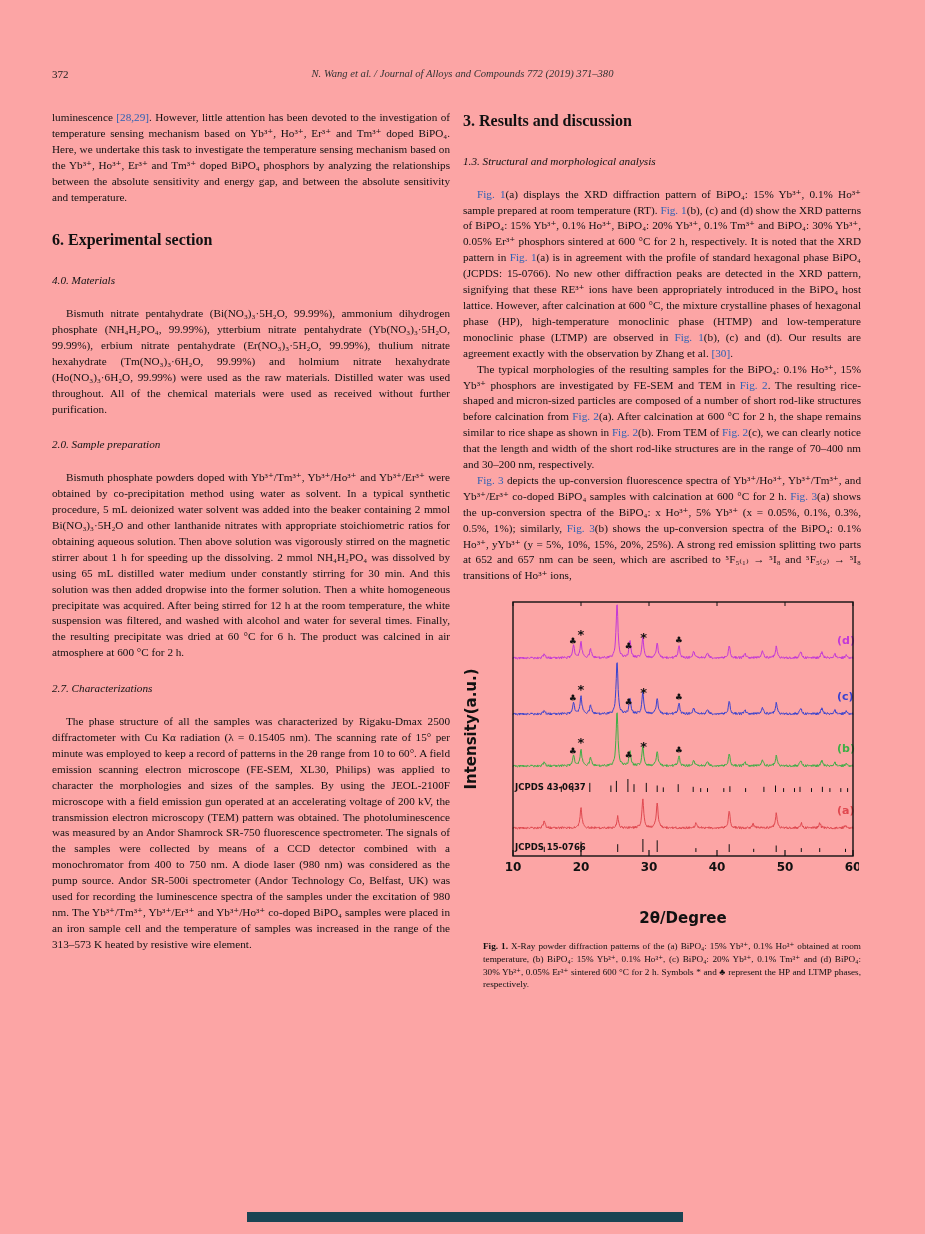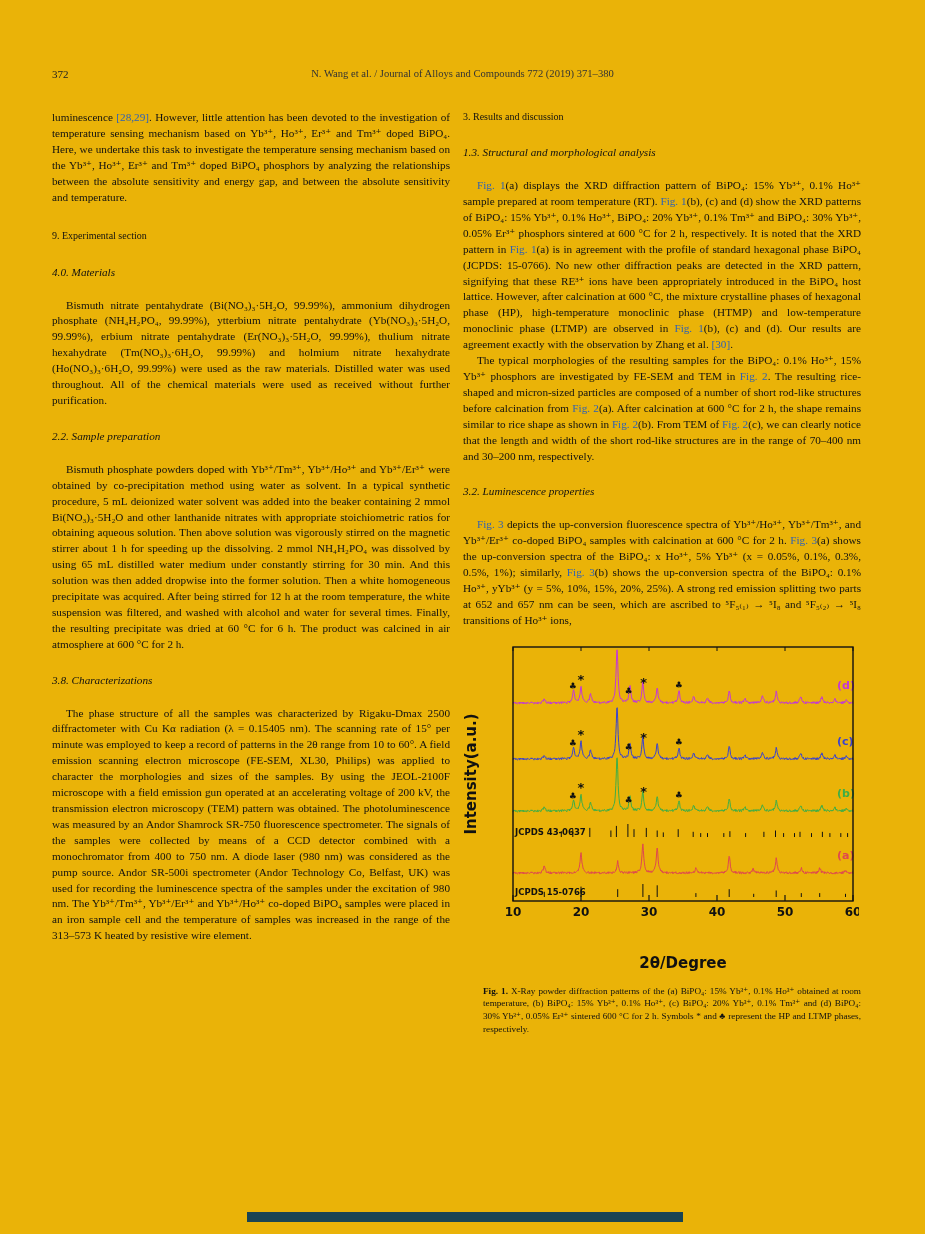--- a/index.html
+++ b/index.html
@@ -1,30 +1,30 @@
 <!DOCTYPE html>
 <html style="--link: #2e62b5;"><head>
 <meta charset="utf-8">
 <style>
   * { margin:0; padding:0; box-sizing:border-box; }
   html,body { background:#ffffff; }
   body { font-family:"Liberation Serif","DejaVu Serif",serif; color:#111; }
-  .page { position:relative; width:925px; height:1234px; background:#eab308; margin:0 auto; overflow:hidden; }
+  .page { position:relative; width:925px; height:1234px; background:#fca5a5; margin:0 auto; overflow:hidden; }
 
   .header { position:absolute; top:68px; left:52px; right:52px; height:16px; }
   .page-num { position:absolute; left:0; top:0; font-size:11px; color:#222; }
-  .header-center { text-align:center; font-size:10.6px; color:#333; }
+  .header-center { text-align:center; font-style:italic; font-size:10.6px; color:#333; }
 
   .content { position:absolute; top:110px; left:52px; right:52px; display:flex; gap:13px; }
   .col { width:398px; font-size:11.2px; line-height:1.42; text-align:justify; }
   .col > :first-child { margin-top:0; }
 
   p.body-para { text-indent:14px; margin:0; }
   p.no-indent { text-indent:0; }
-  h2.sec { font-size:10px; font-weight:normal; margin:24px 0 21px; text-align:left; }
+  h2.sec { font-size:16px; font-weight:bold; margin:24px 0 21px; text-align:left; }
   h3.subsec { font-size:11.2px; font-weight:normal; font-style:italic; margin:20px 0 17px; text-align:left; }
   .ref-link { color:var(--link,#2e62b5); cursor:pointer; }
 
   .figure { margin-top:12px; }
   .chart-wrap { width:396px; height:332px; }
   .chart-wrap svg { font-family:"DejaVu Sans","Liberation Sans",sans-serif; }
   .caption { font-size:9.2px; line-height:1.38; margin-top:12px; text-align:justify;margin-left:20px; }
   .cap-label { font-weight:bold; }
 
   .footer-bar { position:absolute; left:247px; top:1212px; width:436px; height:10px; }
@@ -36,35 +36,34 @@
 
   <div class="header">
     <span class="page-num">372</span>
     <div class="header-center">N. Wang et al. / Journal of Alloys and Compounds 772 (2019) 371–380</div>
   </div>
 
   <div class="content">
 
     <div class="col">
       <p class="body-para no-indent">luminescence <span class="ref-link">[28,29]</span>. However, little attention has been devoted to the investigation of temperature sensing mechanism based on Yb³⁺, Ho³⁺, Er³⁺ and Tm³⁺ doped BiPO₄. Here, we undertake this task to investigate the temperature sensing mechanism based on the Yb³⁺, Ho³⁺, Er³⁺ and Tm³⁺ doped BiPO₄ phosphors by analyzing the relationships between the absolute sensitivity and energy gap, and between the absolute sensitivity and temperature.</p>
-      <h2 class="sec">9. Experimental section</h2>
+      <h2 class="sec">6. Experimental section</h2>
       <h3 class="subsec">4.0. Materials</h3>
       <p class="body-para">Bismuth nitrate pentahydrate (Bi(NO₃)₃·5H₂O, 99.99%), ammonium dihydrogen phosphate (NH₄H₂PO₄, 99.99%), ytterbium nitrate pentahydrate (Yb(NO₃)₃·5H₂O, 99.99%), erbium nitrate pentahydrate (Er(NO₃)₃·5H₂O, 99.99%), thulium nitrate hexahydrate (Tm(NO₃)₃·6H₂O, 99.99%) and holmium nitrate hexahydrate (Ho(NO₃)₃·6H₂O, 99.99%) were used as the raw materials. Distilled water was used throughout. All of the chemical materials were used as received without further purification.</p>
-      <h3 class="subsec">2.2. Sample preparation</h3>
+      <h3 class="subsec">2.0. Sample preparation</h3>
       <p class="body-para">Bismuth phosphate powders doped with Yb³⁺/Tm³⁺, Yb³⁺/Ho³⁺ and Yb³⁺/Er³⁺ were obtained by co-precipitation method using water as solvent. In a typical synthetic procedure, 5 mL deionized water solvent was added into the beaker containing 2 mmol Bi(NO₃)₃·5H₂O and other lanthanide nitrates with appropriate stoichiometric ratios for obtaining aqueous solution. Then above solution was vigorously stirred on the magnetic stirrer about 1 h for speeding up the dissolving. 2 mmol NH₄H₂PO₄ was dissolved by using 65 mL distilled water medium under constantly stirring for 30 min. And this solution was then added dropwise into the former solution. Then a white homogeneous precipitate was acquired. After being stirred for 12 h at the room temperature, the white suspension was filtered, and washed with alcohol and water for several times. Finally, the resulting precipitate was dried at 60 °C for 6 h. The product was calcined in air atmosphere at 600 °C for 2 h.</p>
-      <h3 class="subsec">3.8. Characterizations</h3>
+      <h3 class="subsec">2.7. Characterizations</h3>
       <p class="body-para">The phase structure of all the samples was characterized by Rigaku-Dmax 2500 diffractometer with Cu Kα radiation (λ = 0.15405 nm). The scanning rate of 15° per minute was employed to keep a record of patterns in the 2θ range from 10 to 60°. A field emission scanning electron microscope (FE-SEM, XL30, Philips) was applied to character the morphologies and sizes of the samples. By using the JEOL-2100F microscope with a field emission gun operated at an accelerating voltage of 200 kV, the transmission electron microscopy (TEM) pattern was obtained. The photoluminescence was measured by an Andor Shamrock SR-750 fluorescence spectrometer. The signals of the samples were collected by means of a CCD detector combined with a monochromator from 400 to 750 nm. A diode laser (980 nm) was considered as the pump source. Andor SR-500i spectrometer (Andor Technology Co, Belfast, UK) was used for recording the luminescence spectra of the samples under the excitation of 980 nm. The Yb³⁺/Tm³⁺, Yb³⁺/Er³⁺ and Yb³⁺/Ho³⁺ co-doped BiPO₄ samples were placed in an iron sample cell and the temperature of samples was increased in the range of the 313–573 K heated by resistive wire element.</p>
     </div>
 
     <div class="col">
       <h2 class="sec">3. Results and discussion</h2>
       <h3 class="subsec">1.3. Structural and morphological analysis</h3>
       <p class="body-para"><span class="ref-link">Fig. 1</span>(a) displays the XRD diffraction pattern of BiPO₄: 15% Yb³⁺, 0.1% Ho³⁺ sample prepared at room temperature (RT). <span class="ref-link">Fig. 1</span>(b), (c) and (d) show the XRD patterns of BiPO₄: 15% Yb³⁺, 0.1% Ho³⁺, BiPO₄: 20% Yb³⁺, 0.1% Tm³⁺ and BiPO₄: 30% Yb³⁺, 0.05% Er³⁺ phosphors sintered at 600 °C for 2 h, respectively. It is noted that the XRD pattern in <span class="ref-link">Fig. 1</span>(a) is in agreement with the profile of standard hexagonal phase BiPO₄ (JCPDS: 15-0766). No new other diffraction peaks are detected in the XRD pattern, signifying that these RE³⁺ ions have been appropriately introduced in the BiPO₄ host lattice. However, after calcination at 600 °C, the mixture crystalline phases of hexagonal phase (HP), high-temperature monoclinic phase (HTMP) and low-temperature monoclinic phase (LTMP) are observed in <span class="ref-link">Fig. 1</span>(b), (c) and (d). Our results are agreement exactly with the observation by Zhang et al. <span class="ref-link">[30]</span>.</p>
       <p class="body-para">The typical morphologies of the resulting samples for the BiPO₄: 0.1% Ho³⁺, 15% Yb³⁺ phosphors are investigated by FE-SEM and TEM in <span class="ref-link">Fig. 2</span>. The resulting rice-shaped and micron-sized particles are composed of a number of short rod-like structures before calcination from <span class="ref-link">Fig. 2</span>(a). After calcination at 600 °C for 2 h, the shape remains similar to rice shape as shown in <span class="ref-link">Fig. 2</span>(b). From TEM of <span class="ref-link">Fig. 2</span>(c), we can clearly notice that the length and width of the short rod-like structures are in the range of 70–400 nm and 30–200 nm, respectively.</p>
-      <h3 class="subsec">3.2. Luminescence properties</h3>
       <p class="body-para"><span class="ref-link">Fig. 3</span> depicts the up-conversion fluorescence spectra of Yb³⁺/Ho³⁺, Yb³⁺/Tm³⁺, and Yb³⁺/Er³⁺ co-doped BiPO₄ samples with calcination at 600 °C for 2 h. <span class="ref-link">Fig. 3</span>(a) shows the up-conversion spectra of the BiPO₄: x Ho³⁺, 5% Yb³⁺ (x = 0.05%, 0.1%, 0.3%, 0.5%, 1%); similarly, <span class="ref-link">Fig. 3</span>(b) shows the up-conversion spectra of the BiPO₄: 0.1% Ho³⁺, yYb³⁺ (y = 5%, 10%, 15%, 20%, 25%). A strong red emission splitting two parts at 652 and 657 nm can be seen, which are ascribed to ⁵F₅₍₁₎ → ⁵I₈ and ⁵F₅₍₂₎ → ⁵I₈ transitions of Ho³⁺ ions,</p>
 
       <div class="figure">
         <div class="chart-wrap"><svg viewBox="0 0 396 332" width="396" height="332">
               <path d="M50.0 63.1L50.5 61.0L51.0 61.9L51.4 61.4L51.9 61.1L52.4 62.6L52.9 61.3L53.3 61.6L53.8 62.7L54.3 63.0L54.8 62.7L55.2 61.6L55.7 62.1L56.2 61.1L56.7 63.1L57.1 62.5L57.6 61.0L58.1 61.9L58.6 62.2L59.0 61.3L59.5 62.4L60.0 61.0L60.5 62.8L60.9 61.3L61.4 61.8L61.9 62.9L62.4 62.3L62.9 61.5L63.3 62.6L63.8 62.9L64.3 61.2L64.8 61.6L65.2 62.2L65.7 61.7L66.2 62.4L66.7 62.5L67.1 62.0L67.6 61.6L68.1 60.8L68.6 61.9L69.0 61.0L69.5 61.4L70.0 61.5L70.5 62.3L70.9 63.1L71.4 61.5L71.9 61.7L72.4 62.2L72.8 61.4L73.3 62.9L73.8 62.4L74.3 62.6L74.8 60.9L75.2 62.7L75.7 61.9L76.2 62.1L76.7 61.5L77.1 61.5L77.6 62.6L78.1 62.4L78.6 60.4L79.0 59.9L79.5 59.6L80.0 60.5L80.5 60.1L80.9 57.8L81.4 58.1L81.9 59.1L82.4 59.9L82.8 59.6L83.3 62.1L83.8 61.7L84.3 62.4L84.7 61.5L85.2 60.7L85.7 62.2L86.2 62.4L86.7 62.5L87.1 60.7L87.6 62.9L88.1 61.6L88.6 63.0L89.0 61.4L89.5 62.1L90.0 61.6L90.5 61.4L90.9 60.9L91.4 61.6L91.9 60.9L92.4 61.3L92.8 62.7L93.3 61.2L93.8 62.8L94.3 61.7L94.7 61.7L95.2 61.2L95.7 60.8L96.2 62.5L96.6 62.8L97.1 61.0L97.6 61.8L98.1 60.7L98.6 62.7L99.0 61.0L99.5 60.8L100.0 60.7L100.5 62.0L100.9 62.0L101.4 60.7L101.9 61.1L102.4 61.4L102.8 61.6L103.3 62.0L103.8 62.7L104.3 60.5L104.7 60.8L105.2 60.6L105.7 61.0L106.2 60.0L106.6 61.9L107.1 60.2L107.6 60.2L108.1 59.1L108.5 59.2L109.0 57.2L109.5 55.1L110.0 51.3L110.5 48.7L110.9 50.0L111.4 52.6L111.9 56.8L112.4 58.3L112.8 58.8L113.3 59.1L113.8 59.1L114.3 59.2L114.7 59.0L115.2 59.6L115.7 57.6L116.2 57.0L116.6 55.0L117.1 52.5L117.6 46.7L118.1 45.3L118.5 49.0L119.0 53.8L119.5 54.7L120.0 57.5L120.4 58.3L120.9 58.4L121.4 59.7L121.9 60.3L122.4 60.5L122.8 61.0L123.3 61.2L123.8 61.5L124.3 60.7L124.7 60.2L125.2 58.7L125.7 58.6L126.2 59.0L126.6 56.2L127.1 53.3L127.6 52.5L128.1 55.5L128.5 56.0L129.0 57.4L129.5 59.9L130.0 60.3L130.4 60.2L130.9 61.6L131.4 61.7L131.9 60.0L132.3 61.7L132.8 60.6L133.3 61.8L133.8 61.0L134.3 61.2L134.7 61.1L135.2 61.5L135.7 60.8L136.2 60.6L136.6 62.5L137.1 62.7L137.6 61.6L138.1 62.3L138.5 61.7L139.0 62.0L139.5 60.8L140.0 61.6L140.4 61.9L140.9 61.1L141.4 60.3L141.9 61.5L142.3 61.9L142.8 61.7L143.3 61.8L143.8 62.4L144.2 60.6L144.7 61.4L145.2 60.0L145.7 61.8L146.2 61.1L146.6 60.1L147.1 59.6L147.6 60.3L148.1 60.7L148.5 59.7L149.0 60.5L149.5 59.7L150.0 57.5L150.4 57.2L150.9 55.6L151.4 54.4L151.9 51.1L152.3 46.0L152.8 36.6L153.3 24.9L153.8 9.4L154.2 8.8L154.7 20.5L155.2 36.5L155.7 45.1L156.1 49.7L156.6 53.9L157.1 56.2L157.6 57.9L158.1 57.4L158.5 57.9L159.0 57.9L159.5 59.9L160.0 59.5L160.4 60.9L160.9 59.7L161.4 59.4L161.9 59.0L162.3 60.2L162.8 60.6L163.3 59.5L163.8 58.4L164.2 58.7L164.7 59.1L165.2 57.2L165.7 53.3L166.1 51.4L166.6 45.1L167.1 44.5L167.6 48.1L168.0 52.2L168.5 56.1L169.0 58.0L169.5 58.2L170.0 58.3L170.4 61.0L170.9 59.5L171.4 61.2L171.9 59.7L172.3 61.2L172.8 59.5L173.3 61.3L173.8 61.7L174.2 60.2L174.7 59.4L175.2 59.9L175.7 59.3L176.1 59.7L176.6 60.4L177.1 59.0L177.6 58.5L178.0 56.7L178.5 53.2L179.0 48.4L179.5 43.0L179.9 41.0L180.4 46.1L180.9 51.9L181.4 54.6L181.9 57.5L182.3 58.5L182.8 59.8L183.3 59.9L183.8 61.2L184.2 60.0L184.7 61.2L185.2 61.6L185.7 59.8L186.1 61.1L186.6 60.3L187.1 61.8L187.6 60.7L188.0 60.2L188.5 61.7L189.0 61.9L189.5 60.7L189.9 61.0L190.4 60.0L190.9 59.3L191.4 59.2L191.8 57.9L192.3 57.4L192.8 56.1L193.3 53.2L193.8 48.3L194.2 47.1L194.7 49.0L195.2 54.3L195.7 57.0L196.1 57.8L196.6 58.2L197.1 59.0L197.6 60.6L198.0 59.7L198.5 60.6L199.0 61.5L199.5 60.3L199.9 62.3L200.4 62.2L200.9 61.2L201.4 61.3L201.8 61.0L202.3 61.2L202.8 61.9L203.3 60.7L203.7 62.7L204.2 60.7L204.7 61.4L205.2 62.6L205.7 61.7L206.1 61.4L206.6 61.2L207.1 61.7L207.6 61.8L208.0 62.0L208.5 61.1L209.0 61.3L209.5 60.5L209.9 62.6L210.4 61.3L210.9 61.0L211.4 60.3L211.8 61.0L212.3 60.6L212.8 59.3L213.3 60.7L213.7 59.4L214.2 59.1L214.7 57.3L215.2 53.8L215.6 51.2L216.1 49.7L216.6 52.1L217.1 57.1L217.6 58.5L218.0 58.9L218.5 61.1L219.0 60.1L219.5 60.2L219.9 60.3L220.4 61.7L220.9 60.3L221.4 61.9L221.8 61.7L222.3 62.3L222.8 62.4L223.3 60.4L223.7 61.8L224.2 61.8L224.7 62.6L225.2 60.4L225.6 61.8L226.1 62.4L226.6 60.4L227.1 60.7L227.5 61.3L228.0 61.0L228.5 60.7L229.0 60.7L229.5 59.0L229.9 57.4L230.4 55.4L230.9 56.1L231.4 56.3L231.8 59.2L232.3 59.5L232.8 59.4L233.3 60.7L233.7 60.3L234.2 60.9L234.7 60.7L235.2 61.9L235.6 60.8L236.1 62.1L236.6 61.9L237.1 62.1L237.5 61.4L238.0 61.6L238.5 60.5L239.0 62.2L239.4 60.9L239.9 61.5L240.4 61.1L240.9 61.3L241.4 62.3L241.8 61.0L242.3 61.5L242.8 59.6L243.3 59.4L243.7 57.9L244.2 57.4L244.7 57.4L245.2 57.7L245.6 60.2L246.1 59.3L246.6 60.4L247.1 61.9L247.5 60.4L248.0 61.8L248.5 60.7L249.0 61.5L249.4 62.7L249.9 62.5L250.4 62.0L250.9 62.0L251.3 61.9L251.8 62.0L252.3 62.3L252.8 61.5L253.3 62.6L253.7 61.8L254.2 61.2L254.7 61.9L255.2 61.6L255.6 62.5L256.1 61.1L256.6 62.2L257.1 61.6L257.5 61.8L258.0 60.8L258.5 61.0L259.0 62.1L259.4 60.9L259.9 61.2L260.4 62.4L260.9 61.0L261.3 62.1L261.8 60.2L262.3 61.1L262.8 60.4L263.2 60.8L263.7 60.4L264.2 59.8L264.7 58.9L265.2 55.6L265.6 52.6L266.1 50.0L266.6 50.8L267.1 53.7L267.5 57.7L268.0 58.8L268.5 60.7L269.0 61.1L269.4 60.5L269.9 61.0L270.4 62.2L270.9 61.6L271.3 60.6L271.8 61.6L272.3 60.4L272.8 62.5L273.2 60.6L273.7 61.8L274.2 62.5L274.7 61.6L275.1 61.4L275.6 60.5L276.1 61.3L276.6 62.8L277.1 60.4L277.5 61.6L278.0 62.4L278.5 62.5L279.0 60.3L279.4 60.9L279.9 59.8L280.4 61.1L280.9 59.0L281.3 58.4L281.8 57.8L282.3 57.2L282.8 59.8L283.2 60.7L283.7 60.1L284.2 60.2L284.7 60.3L285.1 61.0L285.6 62.0L286.1 62.3L286.6 61.1L287.0 62.8L287.5 61.5L288.0 61.7L288.5 60.8L289.0 62.3L289.4 61.9L289.9 60.9L290.4 60.7L290.9 62.6L291.3 61.3L291.8 60.6L292.3 61.9L292.8 60.8L293.2 60.6L293.7 62.3L294.2 60.8L294.7 61.2L295.1 60.3L295.6 61.6L296.1 61.9L296.6 61.3L297.0 60.3L297.5 60.8L298.0 58.5L298.5 58.3L298.9 55.9L299.4 54.7L299.9 56.2L300.4 57.5L300.9 58.0L301.3 59.4L301.8 61.2L302.3 61.2L302.8 61.6L303.2 62.2L303.7 60.4L304.2 60.4L304.7 60.6L305.1 62.3L305.6 62.2L306.1 62.2L306.6 60.8L307.0 60.4L307.5 61.5L308.0 60.8L308.5 61.3L308.9 60.3L309.4 60.6L309.9 59.7L310.4 61.2L310.8 58.9L311.3 59.5L311.8 58.2L312.3 56.2L312.8 53.3L313.2 49.9L313.7 51.8L314.2 55.4L314.7 56.9L315.1 58.8L315.6 59.8L316.1 59.8L316.6 60.6L317.0 62.1L317.5 62.1L318.0 61.9L318.5 60.7L318.9 61.7L319.4 62.2L319.9 61.3L320.4 60.9L320.8 61.4L321.3 62.6L321.8 61.4L322.3 62.1L322.7 61.2L323.2 61.1L323.7 60.9L324.2 62.8L324.7 61.6L325.1 62.0L325.6 62.8L326.1 61.9L326.6 60.9L327.0 60.9L327.5 62.6L328.0 62.2L328.5 62.1L328.9 62.8L329.4 62.1L329.9 61.8L330.4 61.1L330.8 62.6L331.3 62.4L331.8 60.6L332.3 60.5L332.7 62.2L333.2 60.9L333.7 62.4L334.2 60.8L334.6 62.2L335.1 61.4L335.6 60.6L336.1 58.7L336.6 58.0L337.0 57.3L337.5 56.0L338.0 56.0L338.5 56.5L338.9 59.4L339.4 60.3L339.9 61.1L340.4 60.2L340.8 62.0L341.3 62.3L341.8 62.6L342.3 62.1L342.7 60.6L343.2 62.8L343.7 61.5L344.2 61.1L344.6 60.7L345.1 62.1L345.6 61.7L346.1 61.3L346.5 61.6L347.0 61.2L347.5 61.9L348.0 61.8L348.5 61.1L348.9 62.6L349.4 60.9L349.9 61.2L350.4 60.8L350.8 62.3L351.3 61.8L351.8 60.7L352.3 62.4L352.7 62.6L353.2 61.0L353.7 62.9L354.2 60.5L354.6 62.3L355.1 61.2L355.6 62.4L356.1 61.0L356.5 60.0L357.0 61.0L357.5 58.3L358.0 57.2L358.4 57.8L358.9 55.6L359.4 56.7L359.9 59.3L360.4 59.6L360.8 59.7L361.3 62.0L361.8 60.3L362.3 60.7L362.7 61.8L363.2 62.2L363.7 62.1L364.2 60.7L364.6 60.7L365.1 61.7L365.6 61.2L366.1 62.0L366.5 62.8L367.0 61.6L367.5 61.2L368.0 61.8L368.4 61.1L368.9 62.1L369.4 61.2L369.9 61.9L370.3 60.6L370.8 59.7L371.3 58.7L371.8 57.4L372.3 57.6L372.7 60.5L373.2 61.0L373.7 59.9L374.2 61.4L374.6 62.0L375.1 61.7L375.6 61.8L376.1 61.2L376.5 61.1L377.0 62.0L377.5 61.0L378.0 62.1L378.4 62.8L378.9 60.7L379.4 62.6L379.9 60.4L380.3 62.5L380.8 61.7L381.3 60.2L381.8 61.8L382.2 60.7L382.7 59.8L383.2 58.5L383.7 59.9L384.2 60.0L384.6 60.8L385.1 60.6L385.6 61.4L386.1 62.5L386.5 61.5L387.0 62.8L387.5 61.4L388.0 61.3L388.4 61.7L388.9 62.3L389.4 60.7L389.9 62.7" fill="none" stroke="#c338d8" stroke-width="1" stroke-linejoin="round"></path>
               <text x="374" y="48" fill="#c338d8" font-size="11" font-weight="bold">(d)</text>
               <path d="M50.0 119.1L50.5 117.0L51.0 117.9L51.4 117.4L51.9 117.1L52.4 118.6L52.9 117.3L53.3 117.6L53.8 118.7L54.3 119.0L54.8 118.7L55.2 117.6L55.7 118.1L56.2 117.1L56.7 119.1L57.1 118.5L57.6 117.0L58.1 117.9L58.6 118.2L59.0 117.3L59.5 118.4L60.0 117.0L60.5 118.8L60.9 117.3L61.4 117.8L61.9 118.9L62.4 118.3L62.9 117.5L63.3 118.6L63.8 118.9L64.3 117.2L64.8 117.6L65.2 118.2L65.7 117.7L66.2 118.4L66.7 118.5L67.1 118.0L67.6 117.6L68.1 116.8L68.6 118.0L69.0 117.0L69.5 117.4L70.0 117.5L70.5 118.3L70.9 119.1L71.4 117.5L71.9 117.7L72.4 118.2L72.8 117.5L73.3 118.9L73.8 118.4L74.3 118.6L74.8 116.9L75.2 118.7L75.7 117.9L76.2 118.1L76.7 117.5L77.1 117.5L77.6 118.6L78.1 118.5L78.6 116.5L79.0 116.1L79.5 115.8L80.0 116.8L80.5 116.5L80.9 114.5L81.4 114.8L81.9 115.6L82.4 116.3L82.8 115.9L83.3 118.3L83.8 117.8L84.3 118.4L84.7 117.6L85.2 116.8L85.7 118.2L86.2 118.4L86.7 118.6L87.1 116.7L87.6 118.9L88.1 117.7L88.6 119.0L89.0 117.4L89.5 118.1L90.0 117.6L90.5 117.4L90.9 116.9L91.4 117.6L91.9 116.9L92.4 117.4L92.8 118.7L93.3 117.2L93.8 118.8L94.3 117.8L94.7 117.7L95.2 117.2L95.7 116.8L96.2 118.5L96.6 118.8L97.1 117.0L97.6 117.8L98.1 116.7L98.6 118.7L99.0 117.1L99.5 116.8L100.0 116.7L100.5 118.0L100.9 118.0L101.4 116.7L101.9 117.2L102.4 117.4L102.8 117.6L103.3 118.0L103.8 118.7L104.3 116.5L104.7 116.9L105.2 116.7L105.7 117.1L106.2 116.1L106.6 118.0L107.1 116.3L107.6 116.4L108.1 115.3L108.5 115.6L109.0 113.8L109.5 111.9L110.0 108.6L110.5 106.2L110.9 107.3L111.4 109.5L111.9 113.4L112.4 114.7L112.8 115.0L113.3 115.2L113.8 115.1L114.3 115.2L114.7 114.9L115.2 115.4L115.7 113.4L116.2 112.7L116.6 110.5L117.1 107.6L117.6 101.4L118.1 99.7L118.5 103.8L119.0 109.0L119.5 110.2L120.0 113.2L120.4 114.0L120.9 114.3L121.4 115.6L121.9 116.2L122.4 116.4L122.8 116.9L123.3 117.2L123.8 117.5L124.3 116.7L124.7 116.2L125.2 114.8L125.7 114.6L126.2 115.1L126.6 112.4L127.1 109.5L127.6 108.8L128.1 111.8L128.5 112.2L129.0 113.5L129.5 116.0L130.0 116.3L130.4 116.2L130.9 117.7L131.4 117.7L131.9 116.0L132.3 117.7L132.8 116.6L133.3 117.9L133.8 117.0L134.3 117.2L134.7 117.1L135.2 117.5L135.7 116.9L136.2 116.6L136.6 118.5L137.1 118.7L137.6 117.6L138.1 118.3L138.5 117.7L139.0 118.0L139.5 116.8L140.0 117.6L140.4 117.9L140.9 117.1L141.4 116.4L141.9 117.5L142.3 117.9L142.8 117.7L143.3 117.8L143.8 118.4L144.2 116.6L144.7 117.4L145.2 116.0L145.7 117.8L146.2 117.2L146.6 116.1L147.1 115.6L147.6 116.3L148.1 116.8L148.5 115.8L149.0 116.6L149.5 115.8L150.0 113.6L150.4 113.4L150.9 111.8L151.4 110.7L151.9 107.5L152.3 102.6L152.8 93.5L153.3 82.3L153.8 67.3L154.2 66.7L154.7 77.9L155.2 93.5L155.7 101.7L156.1 106.1L156.6 110.3L157.1 112.4L157.6 114.1L158.1 113.5L158.5 114.1L159.0 114.0L159.5 116.0L160.0 115.6L160.4 117.0L160.9 115.8L161.4 115.5L161.9 115.1L162.3 116.3L162.8 116.8L163.3 115.6L163.8 114.6L164.2 115.0L164.7 115.5L165.2 113.7L165.7 110.0L166.1 108.4L166.6 102.6L167.1 102.2L167.6 105.4L168.0 109.1L168.5 112.7L169.0 114.4L169.5 114.4L170.0 114.5L170.4 117.1L170.9 115.6L171.4 117.3L171.9 115.8L172.3 117.2L172.8 115.6L173.3 117.3L173.8 117.7L174.2 116.2L174.7 115.4L175.2 115.8L175.7 115.2L176.1 115.6L176.6 116.3L177.1 114.8L177.6 114.2L178.0 112.3L178.5 108.6L179.0 103.5L179.5 97.7L179.9 95.6L180.4 100.9L180.9 107.1L181.4 110.1L181.9 113.1L182.3 114.3L182.8 115.6L183.3 115.8L183.8 117.1L184.2 115.9L184.7 117.1L185.2 117.5L185.7 115.8L186.1 117.1L186.6 116.2L187.1 117.8L187.6 116.7L188.0 116.1L188.5 117.7L189.0 117.9L189.5 116.7L189.9 116.9L190.4 116.0L190.9 115.3L191.4 115.2L191.8 113.8L192.3 113.3L192.8 111.9L193.3 108.9L193.8 103.8L194.2 102.6L194.7 104.6L195.2 110.0L195.7 112.8L196.1 113.7L196.6 114.1L197.1 114.9L197.6 116.6L198.0 115.6L198.5 116.6L199.0 117.5L199.5 116.3L199.9 118.2L200.4 118.2L200.9 117.2L201.4 117.3L201.8 117.0L202.3 117.2L202.8 117.9L203.3 116.7L203.7 118.7L204.2 116.7L204.7 117.4L205.2 118.6L205.7 117.7L206.1 117.5L206.6 117.2L207.1 117.7L207.6 117.8L208.0 118.0L208.5 117.2L209.0 117.3L209.5 116.5L209.9 118.6L210.4 117.4L210.9 117.1L211.4 116.4L211.8 117.1L212.3 116.8L212.8 115.5L213.3 116.9L213.7 115.7L214.2 115.6L214.7 114.0L215.2 110.8L215.6 108.6L216.1 107.2L216.6 109.2L217.1 113.9L217.6 115.0L218.0 115.3L218.5 117.4L219.0 116.3L219.5 116.3L219.9 116.4L220.4 117.8L220.9 116.3L221.4 118.0L221.8 117.8L222.3 118.4L222.8 118.4L223.3 116.4L223.7 117.8L224.2 117.9L224.7 118.7L225.2 116.5L225.6 117.8L226.1 118.4L226.6 116.5L227.1 116.8L227.5 117.4L228.0 117.1L228.5 116.9L229.0 116.9L229.5 115.3L229.9 113.9L230.4 112.1L230.9 112.9L231.4 112.9L231.8 115.7L232.3 115.8L232.8 115.6L233.3 116.9L233.7 116.4L234.2 116.9L234.7 116.8L235.2 118.0L235.6 116.8L236.1 118.1L236.6 117.9L237.1 118.1L237.5 117.5L238.0 117.6L238.5 116.5L239.0 118.3L239.4 117.0L239.9 117.5L240.4 117.2L240.9 117.4L241.4 118.4L241.8 117.1L242.3 117.7L242.8 115.9L243.3 115.7L243.7 114.4L244.2 114.1L244.7 114.0L245.2 114.2L245.6 116.5L246.1 115.6L246.6 116.6L247.1 118.0L247.5 116.5L248.0 117.9L248.5 116.7L249.0 117.6L249.4 118.7L249.9 118.5L250.4 118.0L250.9 118.0L251.3 117.9L251.8 118.0L252.3 118.3L252.8 117.5L253.3 118.6L253.7 117.8L254.2 117.2L254.7 117.9L255.2 117.6L255.6 118.5L256.1 117.1L256.6 118.2L257.1 117.6L257.5 117.8L258.0 116.8L258.5 117.0L259.0 118.1L259.4 116.9L259.9 117.2L260.4 118.4L260.9 117.0L261.3 118.1L261.8 116.2L262.3 117.1L262.8 116.4L263.2 116.7L263.7 116.3L264.2 115.7L264.7 114.7L265.2 111.3L265.6 108.1L266.1 105.4L266.6 106.2L267.1 109.3L267.5 113.5L268.0 114.6L268.5 116.6L269.0 117.0L269.4 116.4L269.9 117.0L270.4 118.2L270.9 117.6L271.3 116.6L271.8 117.6L272.3 116.4L272.8 118.5L273.2 116.6L273.7 117.8L274.2 118.5L274.7 117.6L275.1 117.4L275.6 116.6L276.1 117.3L276.6 118.8L277.1 116.4L277.5 117.6L278.0 118.4L278.5 118.6L279.0 116.4L279.4 117.0L279.9 116.0L280.4 117.3L280.9 115.4L281.3 115.0L281.8 114.5L282.3 113.8L282.8 116.3L283.2 117.0L283.7 116.3L284.2 116.3L284.7 116.4L285.1 117.1L285.6 118.1L286.1 118.3L286.6 117.1L287.0 118.8L287.5 117.5L288.0 117.8L288.5 116.9L289.0 118.4L289.4 117.9L289.9 116.9L290.4 116.7L290.9 118.6L291.3 117.3L291.8 116.6L292.3 118.0L292.8 116.8L293.2 116.6L293.7 118.3L294.2 116.8L294.7 117.2L295.1 116.4L295.6 117.6L296.1 118.0L296.6 117.4L297.0 116.4L297.5 116.9L298.0 114.8L298.5 114.7L298.9 112.5L299.4 111.4L299.9 112.9L300.4 114.0L300.9 114.4L301.3 115.6L301.8 117.4L302.3 117.4L302.8 117.7L303.2 118.3L303.7 116.4L304.2 116.4L304.7 116.6L305.1 118.4L305.6 118.2L306.1 118.2L306.6 116.8L307.0 116.4L307.5 117.5L308.0 116.8L308.5 117.3L308.9 116.4L309.4 116.7L309.9 115.8L310.4 117.3L310.8 115.0L311.3 115.6L311.8 114.4L312.3 112.4L312.8 109.6L313.2 106.3L313.7 108.1L314.2 111.6L314.7 113.0L315.1 114.9L315.6 115.9L316.1 115.8L316.6 116.6L317.0 118.2L317.5 118.2L318.0 117.9L318.5 116.8L318.9 117.7L319.4 118.2L319.9 117.3L320.4 116.9L320.8 117.4L321.3 118.6L321.8 117.4L322.3 118.1L322.7 117.2L323.2 117.1L323.7 116.9L324.2 118.8L324.7 117.7L325.1 118.0L325.6 118.8L326.1 117.9L326.6 116.9L327.0 117.0L327.5 118.6L328.0 118.2L328.5 118.1L328.9 118.8L329.4 118.1L329.9 117.8L330.4 117.1L330.8 118.6L331.3 118.5L331.8 116.6L332.3 116.5L332.7 118.2L333.2 117.0L333.7 118.5L334.2 116.9L334.6 118.3L335.1 117.5L335.6 116.8L336.1 115.0L336.6 114.4L337.0 113.9L337.5 112.7L338.0 112.7L338.5 113.0L338.9 115.7L339.4 116.5L339.9 117.3L340.4 116.3L340.8 118.1L341.3 118.3L341.8 118.7L342.3 118.2L342.7 116.7L343.2 118.8L343.7 117.5L344.2 117.1L344.6 116.7L345.1 118.1L345.6 117.7L346.1 117.3L346.5 117.6L347.0 117.2L347.5 118.0L348.0 117.8L348.5 117.1L348.9 118.6L349.4 116.9L349.9 117.2L350.4 116.8L350.8 118.3L351.3 117.8L351.8 116.7L352.3 118.4L352.7 118.6L353.2 117.0L353.7 118.9L354.2 116.5L354.6 118.3L355.1 117.2L355.6 118.4L356.1 117.0L356.5 116.1L357.0 117.1L357.5 114.4L358.0 113.4L358.4 114.0L358.9 111.8L359.4 112.8L359.9 115.4L360.4 115.6L360.8 115.7L361.3 118.0L361.8 116.3L362.3 116.7L362.7 117.8L363.2 118.3L363.7 118.1L364.2 116.7L364.6 116.7L365.1 117.7L365.6 117.2L366.1 118.0L366.5 118.8L367.0 117.6L367.5 117.2L368.0 117.8L368.4 117.1L368.9 118.2L369.4 117.2L369.9 117.9L370.3 116.6L370.8 115.8L371.3 114.9L371.8 113.5L372.3 113.8L372.7 116.6L373.2 117.1L373.7 115.9L374.2 117.4L374.6 118.0L375.1 117.7L375.6 117.8L376.1 117.2L376.5 117.1L377.0 118.1L377.5 117.1L378.0 118.1L378.4 118.8L378.9 116.7L379.4 118.6L379.9 116.4L380.3 118.5L380.8 117.7L381.3 116.2L381.8 117.8L382.2 116.8L382.7 116.0L383.2 114.6L383.7 116.0L384.2 116.0L384.6 116.8L385.1 116.6L385.6 117.4L386.1 118.5L386.5 117.5L387.0 118.8L387.5 117.4L388.0 117.4L388.4 117.7L388.9 118.3L389.4 116.7L389.9 118.7" fill="none" stroke="#3a43cf" stroke-width="1" stroke-linejoin="round"></path>
               <text x="374" y="104" fill="#3a43cf" font-size="11" font-weight="bold">(c)</text>
               <path d="M50.0 171.1L50.5 169.0L51.0 169.9L51.4 169.4L51.9 169.1L52.4 170.6L52.9 169.3L53.3 169.6L53.8 170.7L54.3 171.0L54.8 170.7L55.2 169.6L55.7 170.1L56.2 169.1L56.7 171.1L57.1 170.5L57.6 169.0L58.1 169.9L58.6 170.2L59.0 169.3L59.5 170.4L60.0 169.0L60.5 170.8L60.9 169.3L61.4 169.8L61.9 170.9L62.4 170.3L62.9 169.5L63.3 170.6L63.8 170.9L64.3 169.2L64.8 169.6L65.2 170.2L65.7 169.7L66.2 170.4L66.7 170.5L67.1 170.0L67.6 169.6L68.1 168.8L68.6 169.9L69.0 169.0L69.5 169.4L70.0 169.5L70.5 170.3L70.9 171.1L71.4 169.5L71.9 169.7L72.4 170.2L72.8 169.4L73.3 170.9L73.8 170.4L74.3 170.6L74.8 168.9L75.2 170.7L75.7 169.9L76.2 170.1L76.7 169.5L77.1 169.5L77.6 170.6L78.1 170.4L78.6 168.4L79.0 168.0L79.5 167.6L80.0 168.6L80.5 168.1L80.9 165.8L81.4 166.1L81.9 167.1L82.4 167.9L82.8 167.6L83.3 170.1L83.8 169.7L84.3 170.4L84.7 169.5L85.2 168.7L85.7 170.2L86.2 170.4L86.7 170.5L87.1 168.7L87.6 170.9L88.1 169.6L88.6 171.0L89.0 169.4L89.5 170.1L90.0 169.6L90.5 169.4L90.9 168.9L91.4 169.6L91.9 168.9L92.4 169.4L92.8 170.7L93.3 169.2L93.8 170.8L94.3 169.8L94.7 169.7L95.2 169.2L95.7 168.8L96.2 170.5L96.6 170.8L97.1 169.0L97.6 169.8L98.1 168.7L98.6 170.7L99.0 169.1L99.5 168.8L100.0 168.8L100.5 170.1L100.9 170.0L101.4 168.7L101.9 169.2L102.4 169.4L102.8 169.6L103.3 170.0L103.8 170.7L104.3 168.5L104.7 168.9L105.2 168.7L105.7 169.1L106.2 168.1L106.6 170.0L107.1 168.4L107.6 168.5L108.1 167.4L108.5 167.8L109.0 166.0L109.5 164.3L110.0 161.1L110.5 158.9L110.9 159.9L111.4 161.9L111.9 165.7L112.4 166.9L112.8 167.2L113.3 167.4L113.8 167.3L114.3 167.3L114.7 167.1L115.2 167.7L115.7 165.7L116.2 165.1L116.6 163.1L117.1 160.6L117.6 154.8L118.1 153.3L118.5 157.1L119.0 161.8L119.5 162.7L120.0 165.6L120.4 166.3L120.9 166.5L121.4 167.8L121.9 168.3L122.4 168.5L122.8 169.0L123.3 169.3L123.8 169.6L124.3 168.8L124.7 168.3L125.2 166.9L125.7 166.7L126.2 167.3L126.6 164.5L127.1 161.8L127.6 161.1L128.1 164.0L128.5 164.3L129.0 165.6L129.5 168.1L130.0 168.4L130.4 168.3L130.9 169.7L131.4 169.7L131.9 168.0L132.3 169.7L132.8 168.6L133.3 169.9L133.8 169.0L134.3 169.2L134.7 169.2L135.2 169.5L135.7 168.9L136.2 168.6L136.6 170.5L137.1 170.7L137.6 169.6L138.1 170.3L138.5 169.7L139.0 170.0L139.5 168.8L140.0 169.6L140.4 169.9L140.9 169.1L141.4 168.4L141.9 169.5L142.3 169.9L142.8 169.7L143.3 169.8L143.8 170.4L144.2 168.6L144.7 169.4L145.2 168.0L145.7 169.8L146.2 169.2L146.6 168.1L147.1 167.6L147.6 168.3L148.1 168.8L148.5 167.7L149.0 168.5L149.5 167.7L150.0 165.5L150.4 165.2L150.9 163.6L151.4 162.4L151.9 159.1L152.3 154.0L152.8 144.6L153.3 132.9L153.8 117.4L154.2 116.8L154.7 128.5L155.2 144.5L155.7 153.1L156.1 157.7L156.6 162.0L157.1 164.2L157.6 166.0L158.1 165.4L158.5 166.0L159.0 166.0L159.5 168.0L160.0 167.5L160.4 169.0L160.9 167.8L161.4 167.4L161.9 167.1L162.3 168.3L162.8 168.8L163.3 167.7L163.8 166.7L164.2 167.0L164.7 167.6L165.2 165.8L165.7 162.2L166.1 160.8L166.6 155.2L167.1 154.7L167.6 157.9L168.0 161.4L168.5 164.9L169.0 166.5L169.5 166.5L170.0 166.6L170.4 169.2L170.9 167.6L171.4 169.3L171.9 167.9L172.3 169.3L172.8 167.6L173.3 169.4L173.8 169.8L174.2 168.3L174.7 167.5L175.2 168.0L175.7 167.4L176.1 167.8L176.6 168.6L177.1 167.2L177.6 166.7L178.0 165.0L178.5 161.6L179.0 157.1L179.5 152.0L179.9 150.2L180.4 155.0L180.9 160.5L181.4 163.0L181.9 165.7L182.3 166.7L182.8 167.9L183.3 168.0L183.8 169.3L184.2 168.1L184.7 169.3L185.2 169.6L185.7 167.9L186.1 169.2L186.6 168.3L187.1 169.9L187.6 168.8L188.0 168.2L188.5 169.8L189.0 170.0L189.5 168.8L189.9 169.0L190.4 168.1L190.9 167.4L191.4 167.3L191.8 166.0L192.3 165.6L192.8 164.3L193.3 161.5L193.8 156.8L194.2 155.7L194.7 157.5L195.2 162.6L195.7 165.2L196.1 165.9L196.6 166.3L197.1 167.1L197.6 168.7L198.0 167.7L198.5 168.7L199.0 169.6L199.5 168.3L199.9 170.3L200.4 170.3L200.9 169.3L201.4 169.4L201.8 169.0L202.3 169.2L202.8 169.9L203.3 168.7L203.7 170.7L204.2 168.7L204.7 169.4L205.2 170.6L205.7 169.7L206.1 169.5L206.6 169.2L207.1 169.7L207.6 169.8L208.0 170.0L208.5 169.2L209.0 169.3L209.5 168.5L209.9 170.6L210.4 169.4L210.9 169.1L211.4 168.4L211.8 169.1L212.3 168.8L212.8 167.6L213.3 169.0L213.7 167.9L214.2 167.8L214.7 166.3L215.2 163.3L215.6 161.3L216.1 159.9L216.6 161.7L217.1 166.2L217.6 167.2L218.0 167.4L218.5 169.5L219.0 168.4L219.5 168.4L219.9 168.5L220.4 169.8L220.9 168.4L221.4 170.0L221.8 169.8L222.3 170.4L222.8 170.4L223.3 168.5L223.7 169.8L224.2 169.9L224.7 170.7L225.2 168.5L225.6 169.8L226.1 170.4L226.6 168.5L227.1 168.9L227.5 169.4L228.0 169.2L228.5 169.0L229.0 169.0L229.5 167.5L229.9 166.1L230.4 164.4L230.9 165.3L231.4 165.2L231.8 167.9L232.3 167.9L232.8 167.7L233.3 168.9L233.7 168.4L234.2 169.0L234.7 168.8L235.2 170.0L235.6 168.8L236.1 170.2L236.6 169.9L237.1 170.1L237.5 169.5L238.0 169.6L238.5 168.5L239.0 170.3L239.4 169.0L239.9 169.5L240.4 169.2L240.9 169.4L241.4 170.4L241.8 169.1L242.3 169.6L242.8 167.8L243.3 167.6L243.7 166.3L244.2 166.0L244.7 165.9L245.2 166.1L245.6 168.4L246.1 167.5L246.6 168.5L247.1 170.0L247.5 168.5L248.0 169.9L248.5 168.7L249.0 169.6L249.4 170.7L249.9 170.5L250.4 170.0L250.9 170.0L251.3 169.9L251.8 170.0L252.3 170.3L252.8 169.5L253.3 170.6L253.7 169.8L254.2 169.2L254.7 169.9L255.2 169.6L255.6 170.6L256.1 169.1L256.6 170.2L257.1 169.6L257.5 169.8L258.0 168.8L258.5 169.0L259.0 170.1L259.4 168.9L259.9 169.2L260.4 170.4L260.9 169.0L261.3 170.1L261.8 168.2L262.3 169.1L262.8 168.5L263.2 168.8L263.7 168.4L264.2 167.8L264.7 166.9L265.2 163.6L265.6 160.6L266.1 158.0L266.6 158.8L267.1 161.7L267.5 165.7L268.0 166.8L268.5 168.8L269.0 169.1L269.4 168.5L269.9 169.0L270.4 170.2L270.9 169.6L271.3 168.6L271.8 169.6L272.3 168.4L272.8 170.5L273.2 168.6L273.7 169.8L274.2 170.5L274.7 169.6L275.1 169.4L275.6 168.6L276.1 169.3L276.6 170.8L277.1 168.4L277.5 169.6L278.0 170.4L278.5 170.6L279.0 168.4L279.4 169.0L279.9 167.9L280.4 169.3L280.9 167.3L281.3 166.8L281.8 166.3L282.3 165.7L282.8 168.2L283.2 168.9L283.7 168.2L284.2 168.3L284.7 168.4L285.1 169.1L285.6 170.1L286.1 170.3L286.6 169.1L287.0 170.8L287.5 169.5L288.0 169.8L288.5 168.9L289.0 170.4L289.4 169.9L289.9 168.9L290.4 168.7L290.9 170.6L291.3 169.3L291.8 168.6L292.3 170.0L292.8 168.8L293.2 168.6L293.7 170.3L294.2 168.8L294.7 169.3L295.1 168.4L295.6 169.7L296.1 170.0L296.6 169.5L297.0 168.5L297.5 169.0L298.0 166.9L298.5 166.9L298.9 164.7L299.4 163.8L299.9 165.2L300.4 166.2L300.9 166.5L301.3 167.7L301.8 169.5L302.3 169.4L302.8 169.8L303.2 170.3L303.7 168.5L304.2 168.4L304.7 168.7L305.1 170.4L305.6 170.3L306.1 170.2L306.6 168.9L307.0 168.5L307.5 169.6L308.0 168.9L308.5 169.4L308.9 168.4L309.4 168.7L309.9 167.8L310.4 169.4L310.8 167.1L311.3 167.8L311.8 166.7L312.3 164.9L312.8 162.3L313.2 159.1L313.7 160.7L314.2 164.0L314.7 165.3L315.1 167.1L315.6 168.0L316.1 167.9L316.6 168.7L317.0 170.2L317.5 170.2L318.0 170.0L318.5 168.8L318.9 169.7L319.4 170.2L319.9 169.3L320.4 169.0L320.8 169.5L321.3 170.6L321.8 169.4L322.3 170.1L322.7 169.2L323.2 169.1L323.7 168.9L324.2 170.8L324.7 169.7L325.1 170.0L325.6 170.8L326.1 169.9L326.6 168.9L327.0 169.0L327.5 170.6L328.0 170.2L328.5 170.1L328.9 170.9L329.4 170.1L329.9 169.8L330.4 169.1L330.8 170.6L331.3 170.5L331.8 168.6L332.3 168.5L332.7 170.3L333.2 169.0L333.7 170.5L334.2 168.9L334.6 170.4L335.1 169.5L335.6 168.9L336.1 167.1L336.6 166.5L337.0 166.2L337.5 165.1L338.0 165.0L338.5 165.3L338.9 167.8L339.4 168.6L339.9 169.3L340.4 168.3L340.8 170.2L341.3 170.4L341.8 170.7L342.3 170.2L342.7 168.7L343.2 170.8L343.7 169.5L344.2 169.1L344.6 168.7L345.1 170.1L345.6 169.7L346.1 169.3L346.5 169.6L347.0 169.2L347.5 170.0L348.0 169.8L348.5 169.1L348.9 170.7L349.4 168.9L349.9 169.2L350.4 168.8L350.8 170.3L351.3 169.8L351.8 168.7L352.3 170.4L352.7 170.6L353.2 169.1L353.7 170.9L354.2 168.5L354.6 170.3L355.1 169.2L355.6 170.4L356.1 169.0L356.5 168.2L357.0 169.2L357.5 166.5L358.0 165.6L358.4 166.3L358.9 164.1L359.4 165.1L359.9 167.6L360.4 167.8L360.8 167.8L361.3 170.1L361.8 168.4L362.3 168.7L362.7 169.8L363.2 170.3L363.7 170.2L364.2 168.7L364.6 168.7L365.1 169.7L365.6 169.2L366.1 170.0L366.5 170.8L367.0 169.6L367.5 169.3L368.0 169.9L368.4 169.2L368.9 170.2L369.4 169.3L369.9 170.0L370.3 168.8L370.8 168.0L371.3 167.3L371.8 165.9L372.3 166.1L372.7 168.8L373.2 169.2L373.7 168.0L374.2 169.5L374.6 170.1L375.1 169.8L375.6 169.9L376.1 169.3L376.5 169.2L377.0 170.1L377.5 169.1L378.0 170.2L378.4 170.8L378.9 168.7L379.4 170.6L379.9 168.5L380.3 170.6L380.8 169.8L381.3 168.3L381.8 170.0L382.2 169.1L382.7 168.3L383.2 167.1L383.7 168.4L384.2 168.3L384.6 169.0L385.1 168.7L385.6 169.5L386.1 170.5L386.5 169.5L387.0 170.9L387.5 169.5L388.0 169.4L388.4 169.7L388.9 170.3L389.4 168.7L389.9 170.7" fill="none" stroke="#3fae46" stroke-width="1" stroke-linejoin="round"></path>
               <text x="374" y="156" fill="#3fae46" font-size="11" font-weight="bold">(b)</text>

